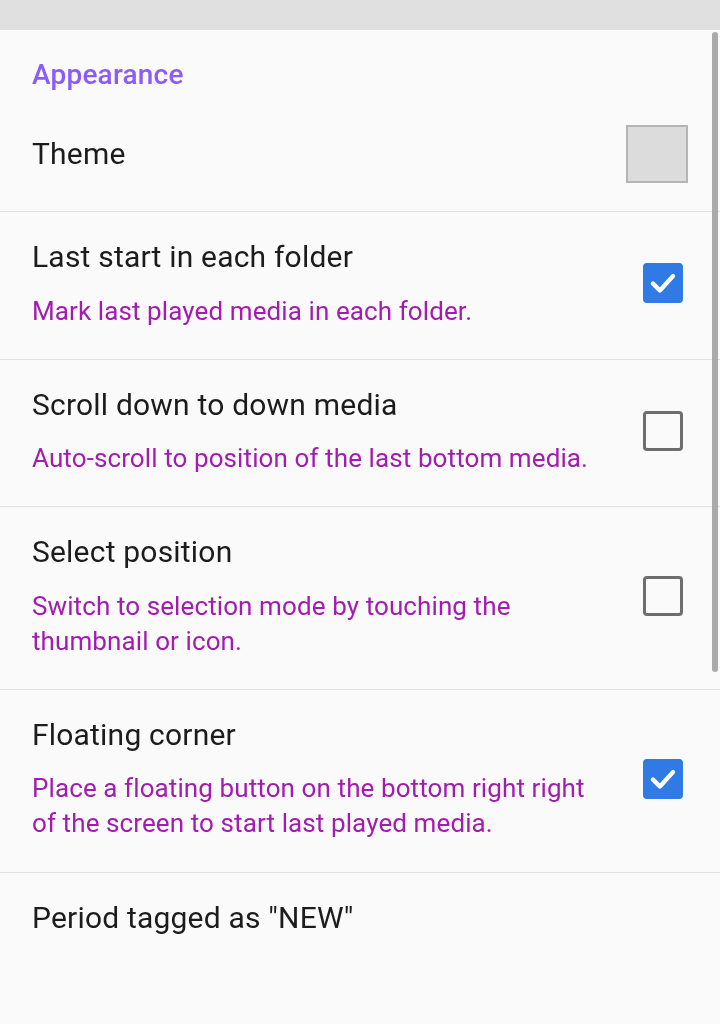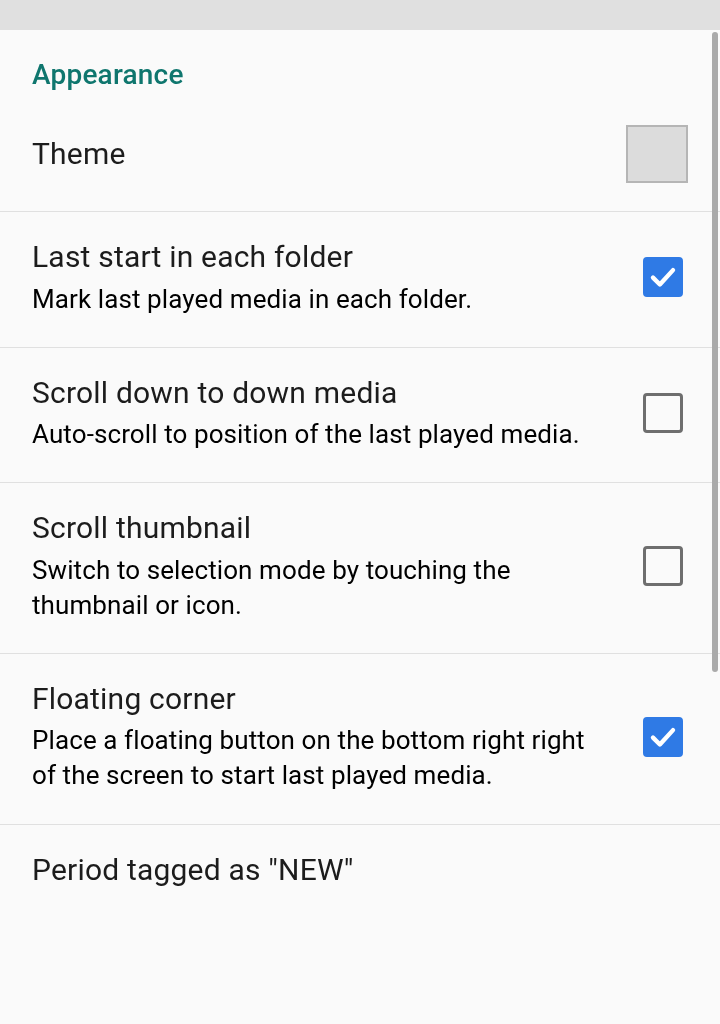--- a/index.html
+++ b/index.html
@@ -20,21 +20,21 @@
     }
     .content {
       background: #fafafa;
       position: relative;
       height: calc(1024px - 30px);
     }
     .section-header {
       padding: 28px 16px 16px 32px;
       font-size: 28px;
       font-weight: 500;
-      color: #0f766e;
+      color: #8b5cf6;
       letter-spacing: 0.2px;
     }
     .setting-row {
       display: flex;
       align-items: center;
       padding: 26px 32px 30px 32px;
       border-top: 1px solid #e0e0e0;
       background: #fafafa;
     }
     .setting-row.first {
@@ -48,24 +48,24 @@
     }
     .setting-title {
       font-size: 30px;
       color: #1c1c1c;
       font-weight: 400;
       line-height: 1.25;
       letter-spacing: 0.2px;
     }
     .setting-desc {
       font-size: 26px;
-      color: #000000;
+      color: #a21caf;
       font-weight: 400;
       line-height: 1.35;
-      margin-top: 6px;
+      margin-top: 18px;
       letter-spacing: 0.1px;
     }
     .setting-control {
       flex-shrink: 0;
       display: flex;
       align-items: center;
       justify-content: center;
       min-width: 50px;
     }
     .swatch {
@@ -135,32 +135,32 @@
         <svg viewBox="0 0 24 24">
             <path fill="none" stroke="#ffffff" stroke-width="3.5" stroke-linecap="round" stroke-linejoin="round" d="M4 12.5 L9.5 18 L20 6.5"></path>
           </svg>
       </div>
     </div>
   </div>
 
   <div class="setting-row">
     <div class="setting-text">
       <div class="setting-title">Scroll down to down media</div>
-      <div class="setting-desc">Auto-scroll to position of the last played media.</div>
+      <div class="setting-desc">Auto-scroll to position of the last bottom media.</div>
     </div>
     <div class="setting-control">
       <div class="checkbox">
         
       </div>
     </div>
   </div>
 
   <div class="setting-row">
     <div class="setting-text">
-      <div class="setting-title">Scroll thumbnail</div>
+      <div class="setting-title">Select position</div>
       <div class="setting-desc">Switch to selection mode by touching the thumbnail or icon.</div>
     </div>
     <div class="setting-control">
       <div class="checkbox">
         
       </div>
     </div>
   </div>
 
   <div class="setting-row">

